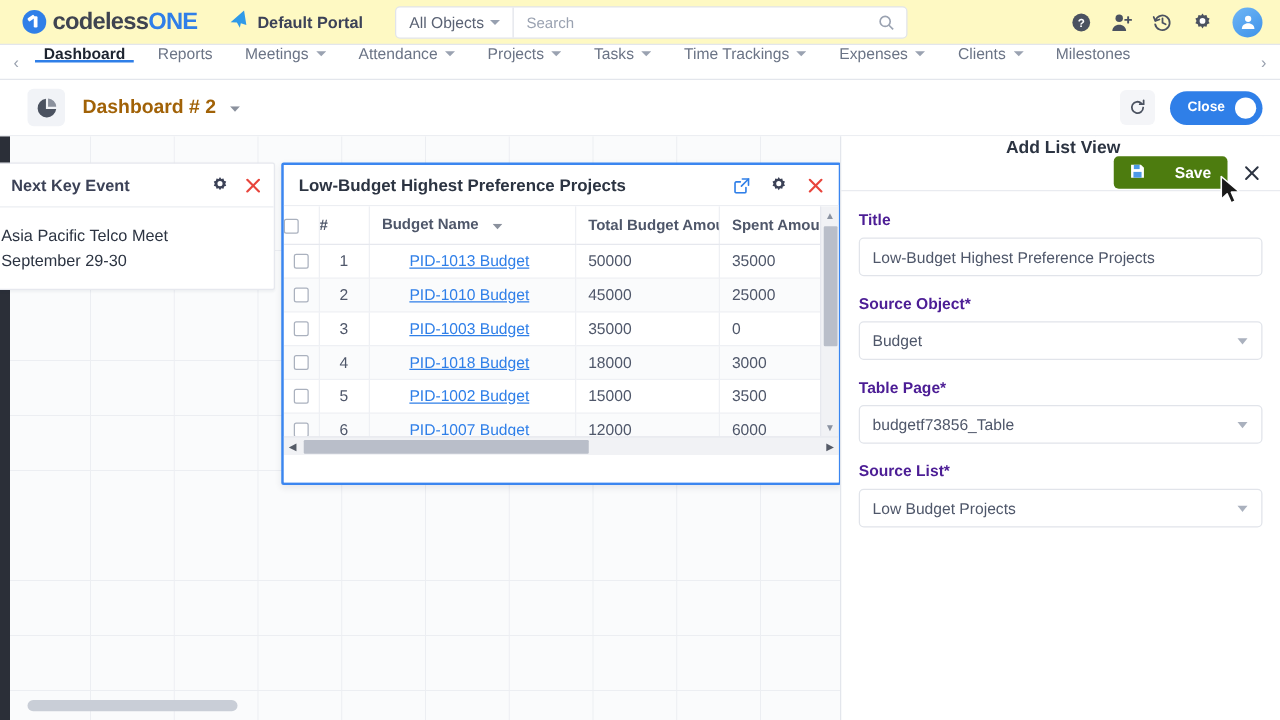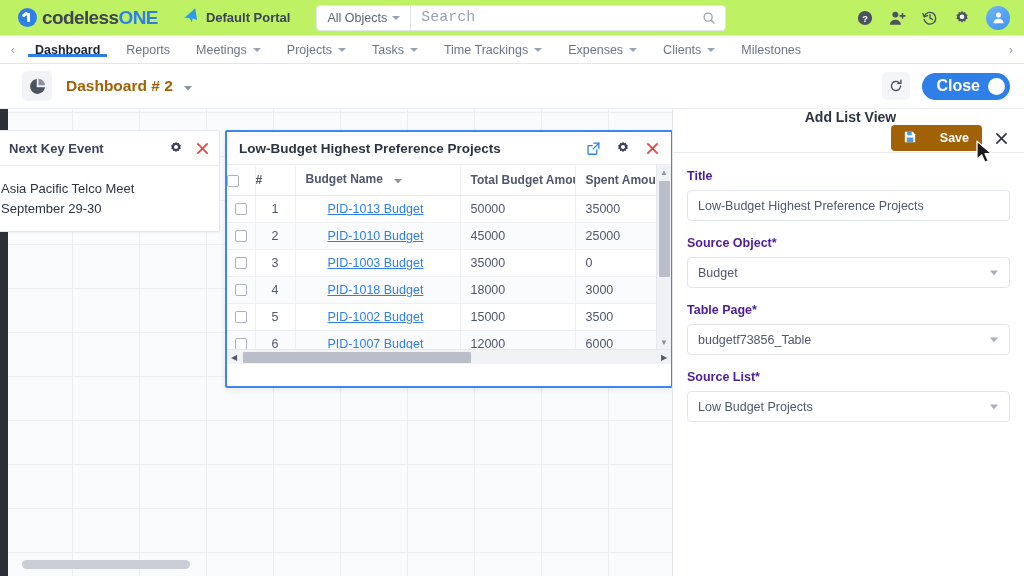--- a/index.html
+++ b/index.html
@@ -8,21 +8,21 @@
     font-family: "Liberation Sans", sans-serif;
     background: #ffffff;
     font-size: 13px;
     color: #3c4257;
     position: relative;
   }
 
   
   .topbar {
     height: 36px;
-    background: #bef264;
+    background: #fef9c3;
     border-bottom: 1px solid #e3e6ec;
     display: flex;
     align-items: center;
     padding: 0 14px;
     position: relative;
   }
   .logo { display: flex; align-items: center; gap: 5px; margin-left: 4px; }
   .logo-mark {
     width: 19px; height: 19px; border-radius: 50%;
     background: #2f7fe8; position: relative;
@@ -51,22 +51,22 @@
   }
   .allobjects {
     display: flex; align-items: center; gap: 5px;
     padding: 0 10px; height: 100%;
     border-right: 1px solid #e1e4ea; color: #5a6274; font-size: 12.5px;
     white-space: nowrap;
   }
   .caret { width: 0; height: 0; border-left: 4px solid transparent; border-right: 4px solid transparent; border-top: 4.5px solid #97a0b0; }
   .search-input {
     flex: 1; border: none; outline: none; height: 100%;
-    padding: 0 10px; font-size: 15px; color: #5a6274;
-    font-family: Liberation Mono, monospace; background: transparent;
+    padding: 0 10px; font-size: 12px; color: #5a6274;
+    font-family: Liberation Sans, sans-serif; background: transparent;
   }
   .search-input::placeholder { color: #9aa2b1; }
   .search-icon-btn { padding: 0 9px; color: #9aa2b1; display: flex; align-items: center; }
 
   .top-actions { margin-left: auto; display: flex; align-items: center; gap: 16px; }
   .ticon { color: #4b5260; display: flex; align-items: center; cursor: pointer; }
   .avatar {
     width: 24px; height: 24px; border-radius: 50%;
     background: linear-gradient(145deg,#6fb6f5,#3d92ea);
     display: flex; align-items: center; justify-content: center; color: #fff;
@@ -74,21 +74,21 @@
 
   
   .navbar {
     height: 28px; background: #fff; border-bottom: 1px solid #e3e6ec;
     display: flex; align-items: stretch; padding: 0 4px; position: relative;
   }
   .nav-arrow {
     width: 18px; display: flex; align-items: center; justify-content: center;
     color: #98a0ae; font-size: 13px; flex: none;
   }
-  .nav-items { display: flex; align-items: center; overflow: hidden; flex: 1; }
+  .nav-items { display: flex; align-items: flex-start; overflow: hidden; flex: 1; }
   .nav-item {
     display: flex; align-items: center; gap: 6px;
     padding: 0 13px; color: #6b7486; font-size: 12.5px; white-space: nowrap;
     position: relative; cursor: pointer;
   }
   .nav-item.active { color: #1d2430; font-weight: 700; }
   .nav-item.active::after {
     content: ""; position: absolute; left: 6px; right: 6px; bottom: 0;
     height: 2.5px; background: #2f7fe8;
   }
@@ -109,21 +109,21 @@
   .dash-title-caret { margin-left: 7px; display: inline-block; vertical-align: middle; }
   .dash-right { margin-left: auto; display: flex; align-items: center; gap: 12px; }
   .refresh-btn {
     width: 28px; height: 28px; border-radius: 5px; background: #f4f5f8;
     display: flex; align-items: center; justify-content: center;
     color: #4b5260; cursor: pointer;
   }
   .close-toggle {
     height: 27px; background: #2f7fe8; border-radius: 14px;
     display: flex; align-items: center; gap: 8px;
-    padding: 0 5px 0 14px; color: #fff; font-size: 16px;
+    padding: 0 5px 0 14px; color: #fff; font-size: 11px;
     font-weight: 600; cursor: pointer;
   }
   .toggle-knob { width: 17px; height: 17px; border-radius: 50%; background: #fff; }
 
   
   .canvas {
     position: absolute; left: 0; top: 109px; width: 1024px; height: 467px;
     background: #f7f8fa; overflow: hidden;
   }
   .leftrail {
@@ -236,21 +236,21 @@
     background: #fff; border-left: 1px solid #e3e6ec; z-index: 5;
   }
   .panel-head {
     height: 44px; display: flex; align-items: center; padding: 0 10px 0 14px;
     border-bottom: 1px solid #e9ebf0;
     flex-direction: column;
   }
   .panel-title { font-size: 14px; font-weight: 700; color: #2c3442; }
   .panel-head-actions { margin-left: auto; display: flex; align-items: center; gap: 6px; }
   .save-btn {
-    height: 26px; background: #a16207; color: #fff; border-radius: 4px;
+    height: 26px; background: #4d7c0f; color: #fff; border-radius: 4px;
     display: flex; align-items: center; gap: 24px; padding: 0 13px;
     font-size: 12.5px; font-weight: 600; cursor: pointer; border: none;
     font-family: "Liberation Sans", sans-serif;
   }
   .panel-close {
     width: 26px; height: 26px; display: flex; align-items: center;
     justify-content: center; color: #2c3442; cursor: pointer;
   }
   .panel-body { padding: 16px 14px 0 14px; }
   .field { margin-bottom: 15px; }
@@ -351,20 +351,24 @@
   <div class="nav-arrow">‹</div>
   <div class="nav-items" id="nav-items">
       <div class="nav-item active">
         <span>Dashboard</span>
       </div>
       <div class="nav-item">
         <span>Reports</span>
       </div>
       <div class="nav-item">
         <span>Meetings</span>
+        <span class="caret"></span>
+      </div>
+      <div class="nav-item">
+        <span>Attendance</span>
         <span class="caret"></span>
       </div>
       <div class="nav-item">
         <span>Projects</span>
         <span class="caret"></span>
       </div>
       <div class="nav-item">
         <span>Tasks</span>
         <span class="caret"></span>
       </div>

